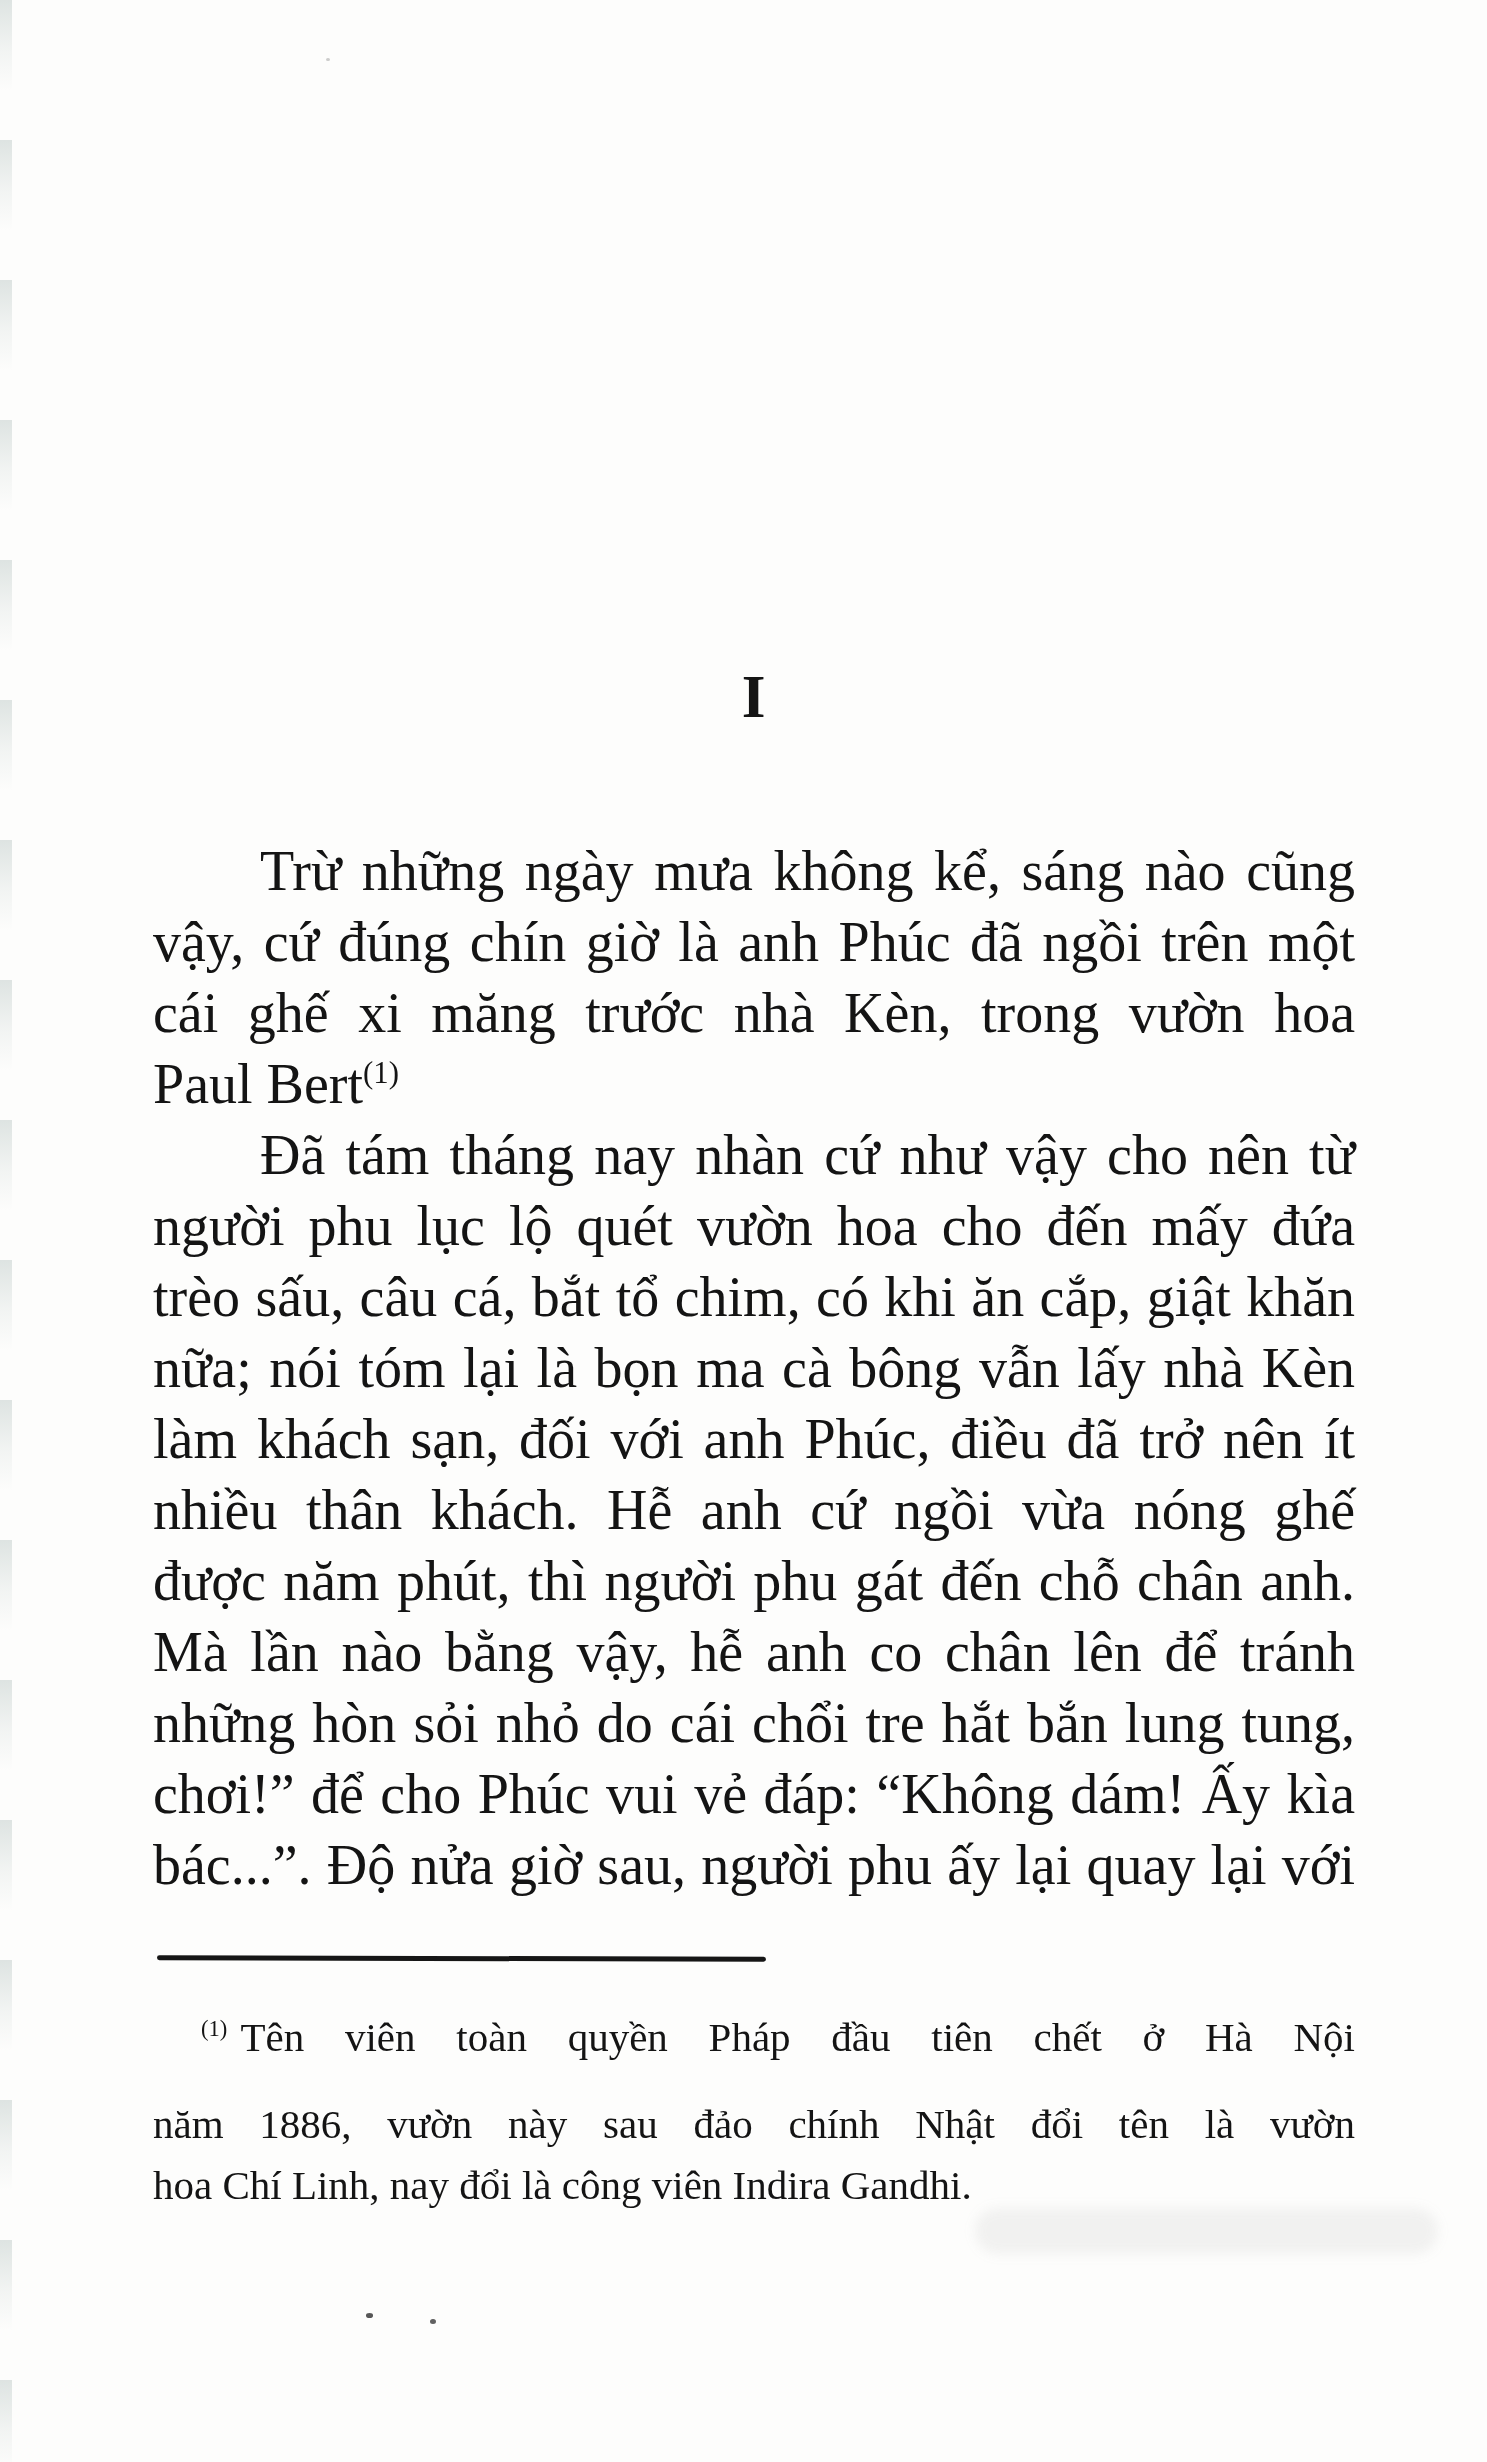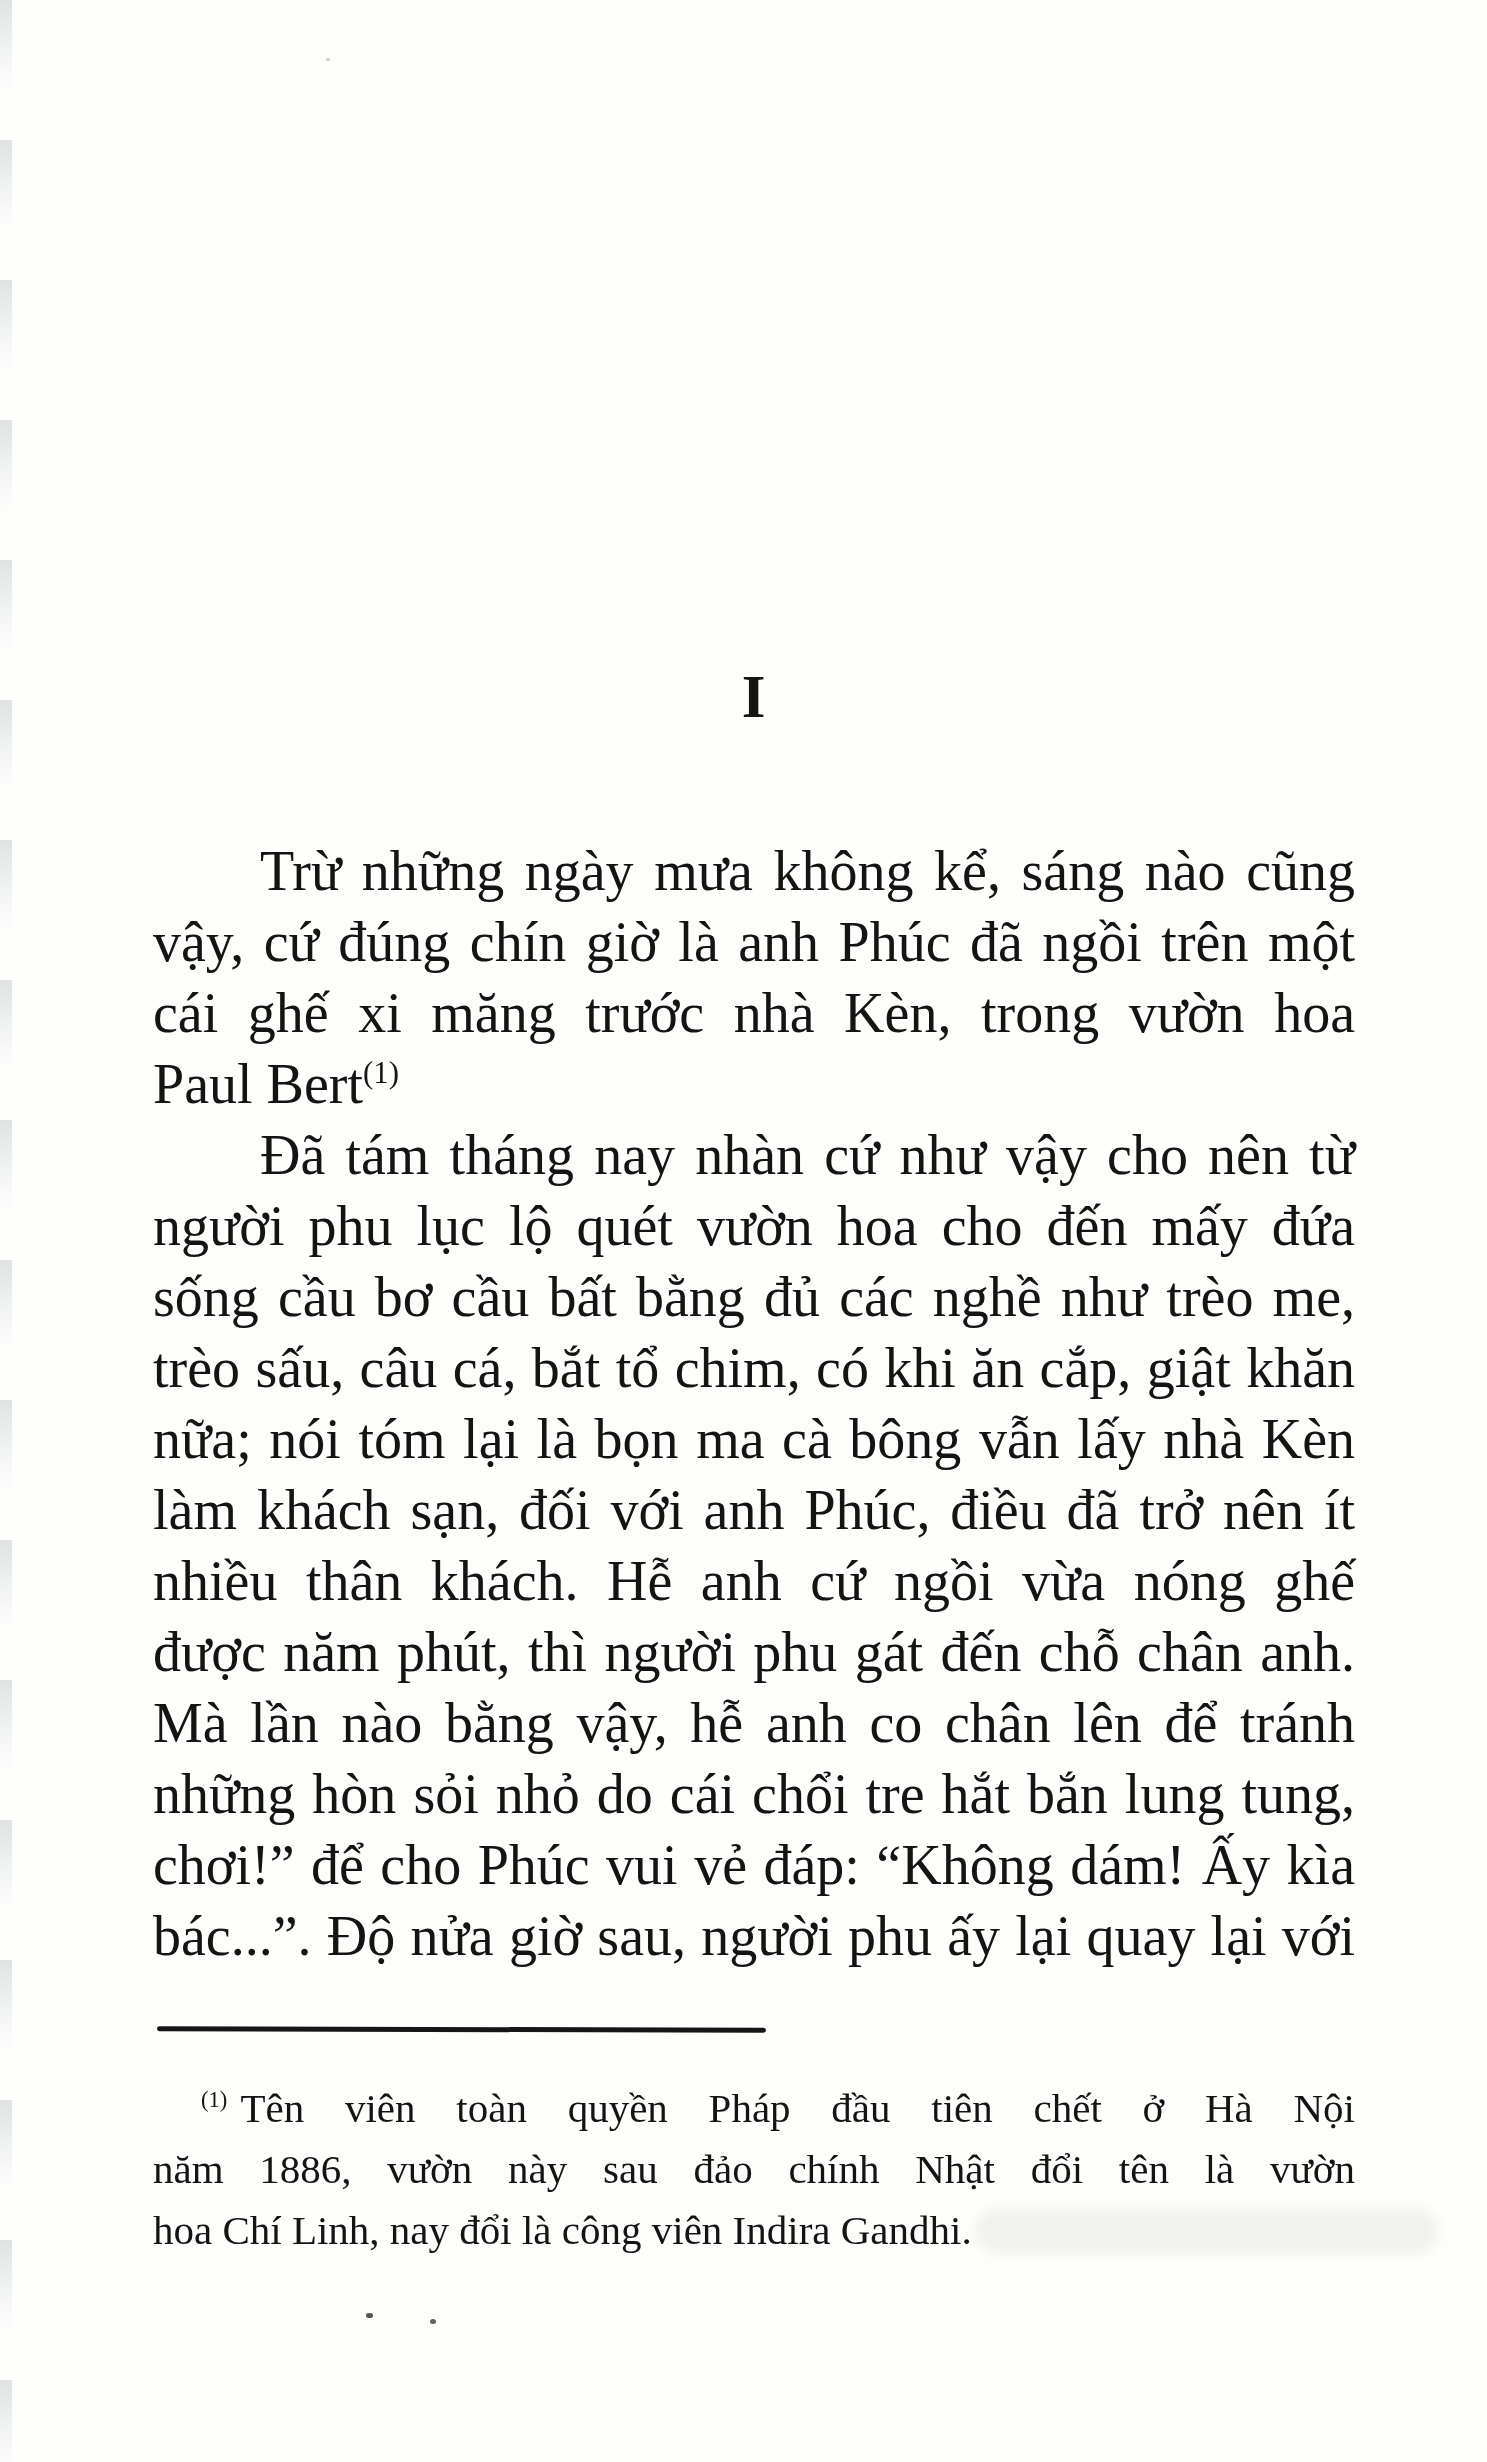--- a/index.html
+++ b/index.html
@@ -53,20 +53,21 @@
     transform:rotate(0.15deg);
   }
   .footnote{ margin-top:46px; }
   .fline{
     font-size:41px;
     line-height:61px;
   }
   .fline.just{
     text-align:justify;
     text-align-last:justify;
+    margin-top:26px;
   }
   .fline.ind{ padding-left:48px; }
   .fnmark{
     font-size:0.55em;
     line-height:0;
     vertical-align:super;
     margin-right:13.2px;
   }
   
   .edge-strip{
@@ -104,21 +105,20 @@
 
     <div>
       <div class="tline just ind">Trừ những ngày mưa không kể, sáng nào cũng</div>
       <div class="tline just">vậy, cứ đúng chín giờ là anh Phúc đã ngồi trên một</div>
       <div class="tline just">cái ghế xi măng trước nhà Kèn, trong vườn hoa</div>
       <div class="tline">
         <span>Paul Bert</span><sup class="fnref">(1)</sup>
       </div>
       <div class="tline just ind">Đã tám tháng nay nhàn cứ như vậy cho nên từ</div>
       <div class="tline just">người phu lục lộ quét vườn hoa cho đến mấy đứa</div>
-      <div class="tline just">sống cầu bơ cầu bất bằng đủ các nghề như trèo me,</div>
       <div class="tline just">trèo sấu, câu cá, bắt tổ chim, có khi ăn cắp, giật khăn</div>
       <div class="tline just">nữa; nói tóm lại là bọn ma cà bông vẫn lấy nhà Kèn</div>
       <div class="tline just">làm khách sạn, đối với anh Phúc, điều đã trở nên ít</div>
       <div class="tline just">nhiều thân khách. Hễ anh cứ ngồi vừa nóng ghế</div>
       <div class="tline just">được năm phút, thì người phu gát đến chỗ chân anh.</div>
       <div class="tline just">Mà lần nào bằng vậy, hễ anh co chân lên để tránh</div>
       <div class="tline just">những hòn sỏi nhỏ do cái chổi tre hắt bắn lung tung,</div>
       <div class="tline just">chơi!” để cho Phúc vui vẻ đáp: “Không dám! Ấy kìa</div>
       <div class="tline just">bác...”. Độ nửa giờ sau, người phu ấy lại quay lại với</div>
     </div>

